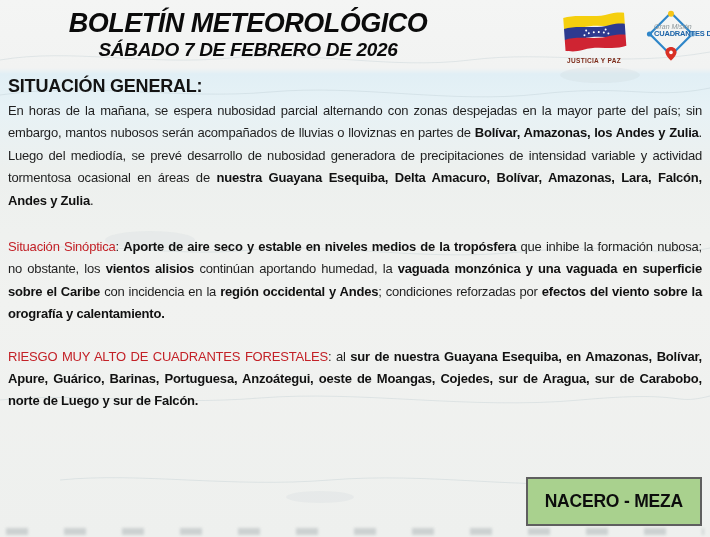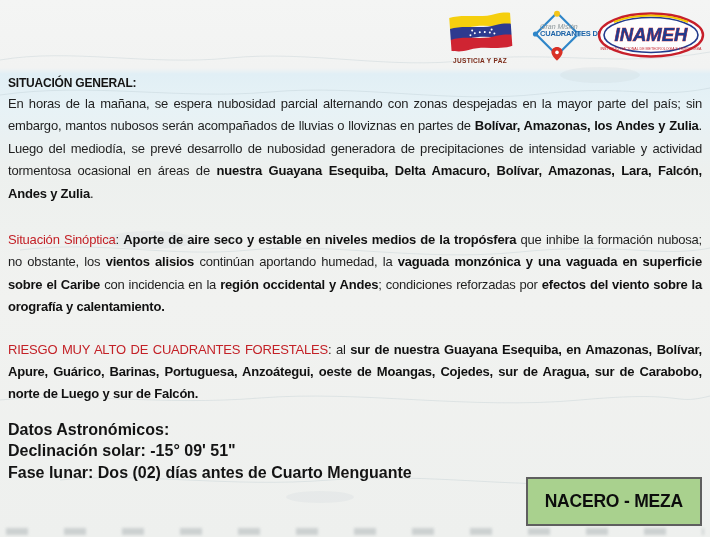--- a/index.html
+++ b/index.html
@@ -34,21 +34,21 @@
     text-align:center; font-size:6.5px; font-weight:bold; color:#7c2a18;
     letter-spacing:.3px; margin-top:1px; white-space:nowrap;
   }
   .cuad-text { position:absolute; left:14px; top:13px; width:70px; line-height:1.05; }
   .cuad-line1 { font-size:7px; color:#8d979b; font-style:italic; white-space:nowrap; }
   .cuad-line2 { font-size:7.5px; font-weight:bold; color:#1c63a8; white-space:nowrap; letter-spacing:-0.2px; }
 
   
   .content { position:absolute; top:76px; left:8px; right:8px; z-index:2; }
   .section-heading {
-    font-size:12px; font-weight:bold; letter-spacing:-0.2px; color:#141414;
+    font-size:18px; font-weight:bold; letter-spacing:-0.2px; color:#141414;
     margin-bottom:3px;
   }
   .para {
     font-size:13px; line-height:22.4px; text-align:justify;
     letter-spacing:-0.2px; color:#1f1f1f;
   }
   .para.gap-after-lg { margin-bottom:24px; }
   .para.gap-after-md { margin-bottom:20px; }
   .para.gap-after-sm { margin-bottom:13px; }
   .run-n { font-weight:normal; }
@@ -83,20 +83,24 @@
     <path d="M0,95 C90,82 180,100 270,92 S450,104 540,94 S650,100 710,88"></path>
     <path d="M20,250 C100,240 170,258 250,250 S420,262 520,252 S660,258 710,248"></path>
     <path d="M0,400 C80,392 160,406 260,398 S470,410 580,400 S670,406 710,396"></path>
     <path d="M60,480 C140,472 230,488 330,480 S520,490 620,482"></path>
     <ellipse class="blob" cx="320" cy="497" rx="34" ry="6"></ellipse>
     <ellipse class="blob" cx="600" cy="75" rx="40" ry="8"></ellipse>
     <ellipse class="blob" cx="150" cy="240" rx="45" ry="9"></ellipse>
   </svg>
 
   <div class="header">
+    <div class="title-block">
+      <div class="main-title">BOLETÍN METEOROLÓGICO</div>
+      <div class="date-line">SÁBADO 7 DE FEBRERO DE 2026</div>
+    </div>
 
     <div class="logos">
 
       <div class="logo" style="width:84px;">
         <svg width="84" height="42" viewBox="0 0 84 42">
           <g transform="rotate(-4 42 18)">
             <path d="M12 6 C26 2, 44 9, 58 5 C66 3.8, 70 4.5, 73 5 L73 16 C60 20, 44 13, 30 17 C22 19, 16 17.5, 12 17 Z" fill="#f5cf0e"></path>
             <path d="M12 17 C26 13, 44 20, 58 16 C66 14.8, 70 15.5, 73 16 L73 27 C60 31, 44 24, 30 28 C22 30, 16 28.5, 12 28 Z" fill="#2d3a8f"></path>
             <path d="M12 28 C26 24, 44 31, 58 27 C66 25.8, 70 26.5, 73 27 L73 38 C60 42, 44 35, 30 39 C22 41, 16 39.5, 12 39 Z" fill="#cf2432"></path>
             <g fill="#ffffff">
@@ -122,48 +126,34 @@
           <circle cx="52.5" cy="24" r="2.6" fill="#7fb2d9"></circle>
           <path d="M31 37 c-3.4 0 -5.6 2.4 -5.6 5.2 c0 3.4 5.6 8.4 5.6 8.4 s5.6 -5 5.6 -8.4 c0 -2.8 -2.2 -5.2 -5.6 -5.2 z" fill="#d93025"></path>
           <circle cx="31" cy="42.4" r="1.8" fill="#ffffff"></circle>
         </svg>
         <div class="cuad-text">
           <div class="cuad-line1">Gran Misión</div>
           <div class="cuad-line2">CUADRANTES DE PAZ</div>
         </div>
       </div>
 
-      <div class="logo" style="width:110px; height:52px;">
-        <svg width="110" height="52" viewBox="0 0 110 52">
-          <ellipse cx="55" cy="25" rx="52" ry="21.5" fill="#fdfdfd" stroke="#c7202b" stroke-width="2.4"></ellipse>
-          <ellipse cx="55" cy="25" rx="47" ry="17.5" fill="none" stroke="#223a8c" stroke-width="1.6"></ellipse>
-          <path d="M18 12 A 50 20 0 0 1 92 12" fill="none" stroke="#f2c500" stroke-width="2"></path>
-          <text x="55" y="31" text-anchor="middle" font-family="'Liberation Sans',sans-serif" font-size="18.5" font-weight="bold" font-style="italic" fill="#223a8c" stroke="#c7202b" stroke-width="0.7" paint-order="stroke">INAMEH</text>
-          <text x="55" y="39.5" text-anchor="middle" font-family="'Liberation Sans',sans-serif" font-size="3.6" fill="#c7202b">INSTITUTO NACIONAL DE METEOROLOGÍA E HIDROLOGÍA</text>
-        </svg>
-      </div>
 
     </div>
   </div>
 
   <div class="content">
 
     <div class="section-heading">SITUACIÓN GENERAL:</div>
 
     <p class="para gap-after-lg"><span class="run-n">En horas de la mañana, se espera nubosidad parcial alternando con zonas despejadas en la mayor parte del país; sin embargo, mantos nubosos serán acompañados de lluvias o lloviznas en partes de </span><span class="run-b">Bolívar, Amazonas, los Andes y Zulia</span><span class="run-n">. Luego del mediodía, se prevé desarrollo de nubosidad generadora de precipitaciones de intensidad variable y actividad tormentosa ocasional en áreas de </span><span class="run-b">nuestra Guayana Esequiba, Delta Amacuro, Bolívar, Amazonas, Lara, Falcón, Andes y Zulia</span><span class="run-n">.</span></p>
 
     <p class="para gap-after-md"><span class="run-rb">Situación Sinóptica</span><span class="run-n">: </span><span class="run-b">Aporte de aire seco y estable en niveles medios de la tropósfera</span><span class="run-n"> que inhibe la formación nubosa; no obstante, los </span><span class="run-b">vientos alisios</span><span class="run-n"> continúan aportando humedad, la </span><span class="run-b">vaguada monzónica y una vaguada en superficie sobre el Caribe</span><span class="run-n"> con incidencia en la </span><span class="run-b">región occidental y Andes</span><span class="run-n">; condiciones reforzadas por </span><span class="run-b">efectos del viento sobre la orografía y calentamiento.</span></p>
 
     <p class="para gap-after-sm"><span class="run-rb">RIESGO MUY ALTO DE CUADRANTES FORESTALES</span><span class="run-n">:  al </span><span class="run-b">sur de nuestra Guayana Esequiba, en Amazonas, Bolívar, Apure, Guárico, Barinas, Portuguesa, Anzoátegui, oeste de Moangas, Cojedes, sur de Aragua, sur de Carabobo, norte de Luego y sur de Falcón.</span></p>
 
-    <div class="astro">
-      <div>Datos Astronómicos:</div>
-      <div>Declinación solar: -15° 09' 51"</div>
-      <div>Fase lunar: Dos (02) días antes de Cuarto Menguante</div>
-    </div>
 
   </div>
 
   <div class="signature-box">NACERO - MEZA</div>
 
   <div class="bottom-ticks"></div>
 
 </div>
 
 </body></html>

